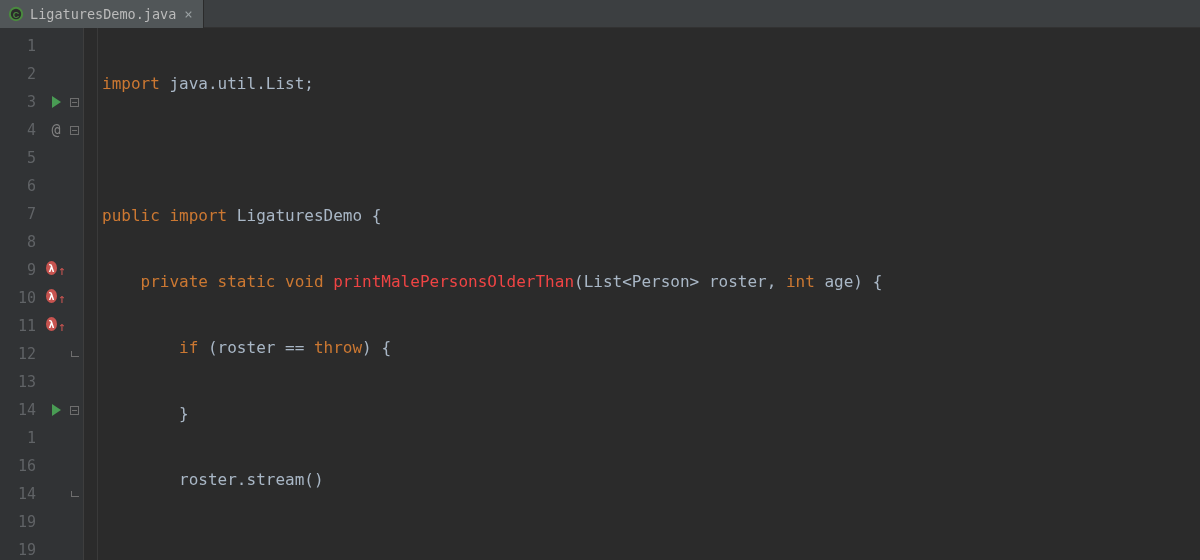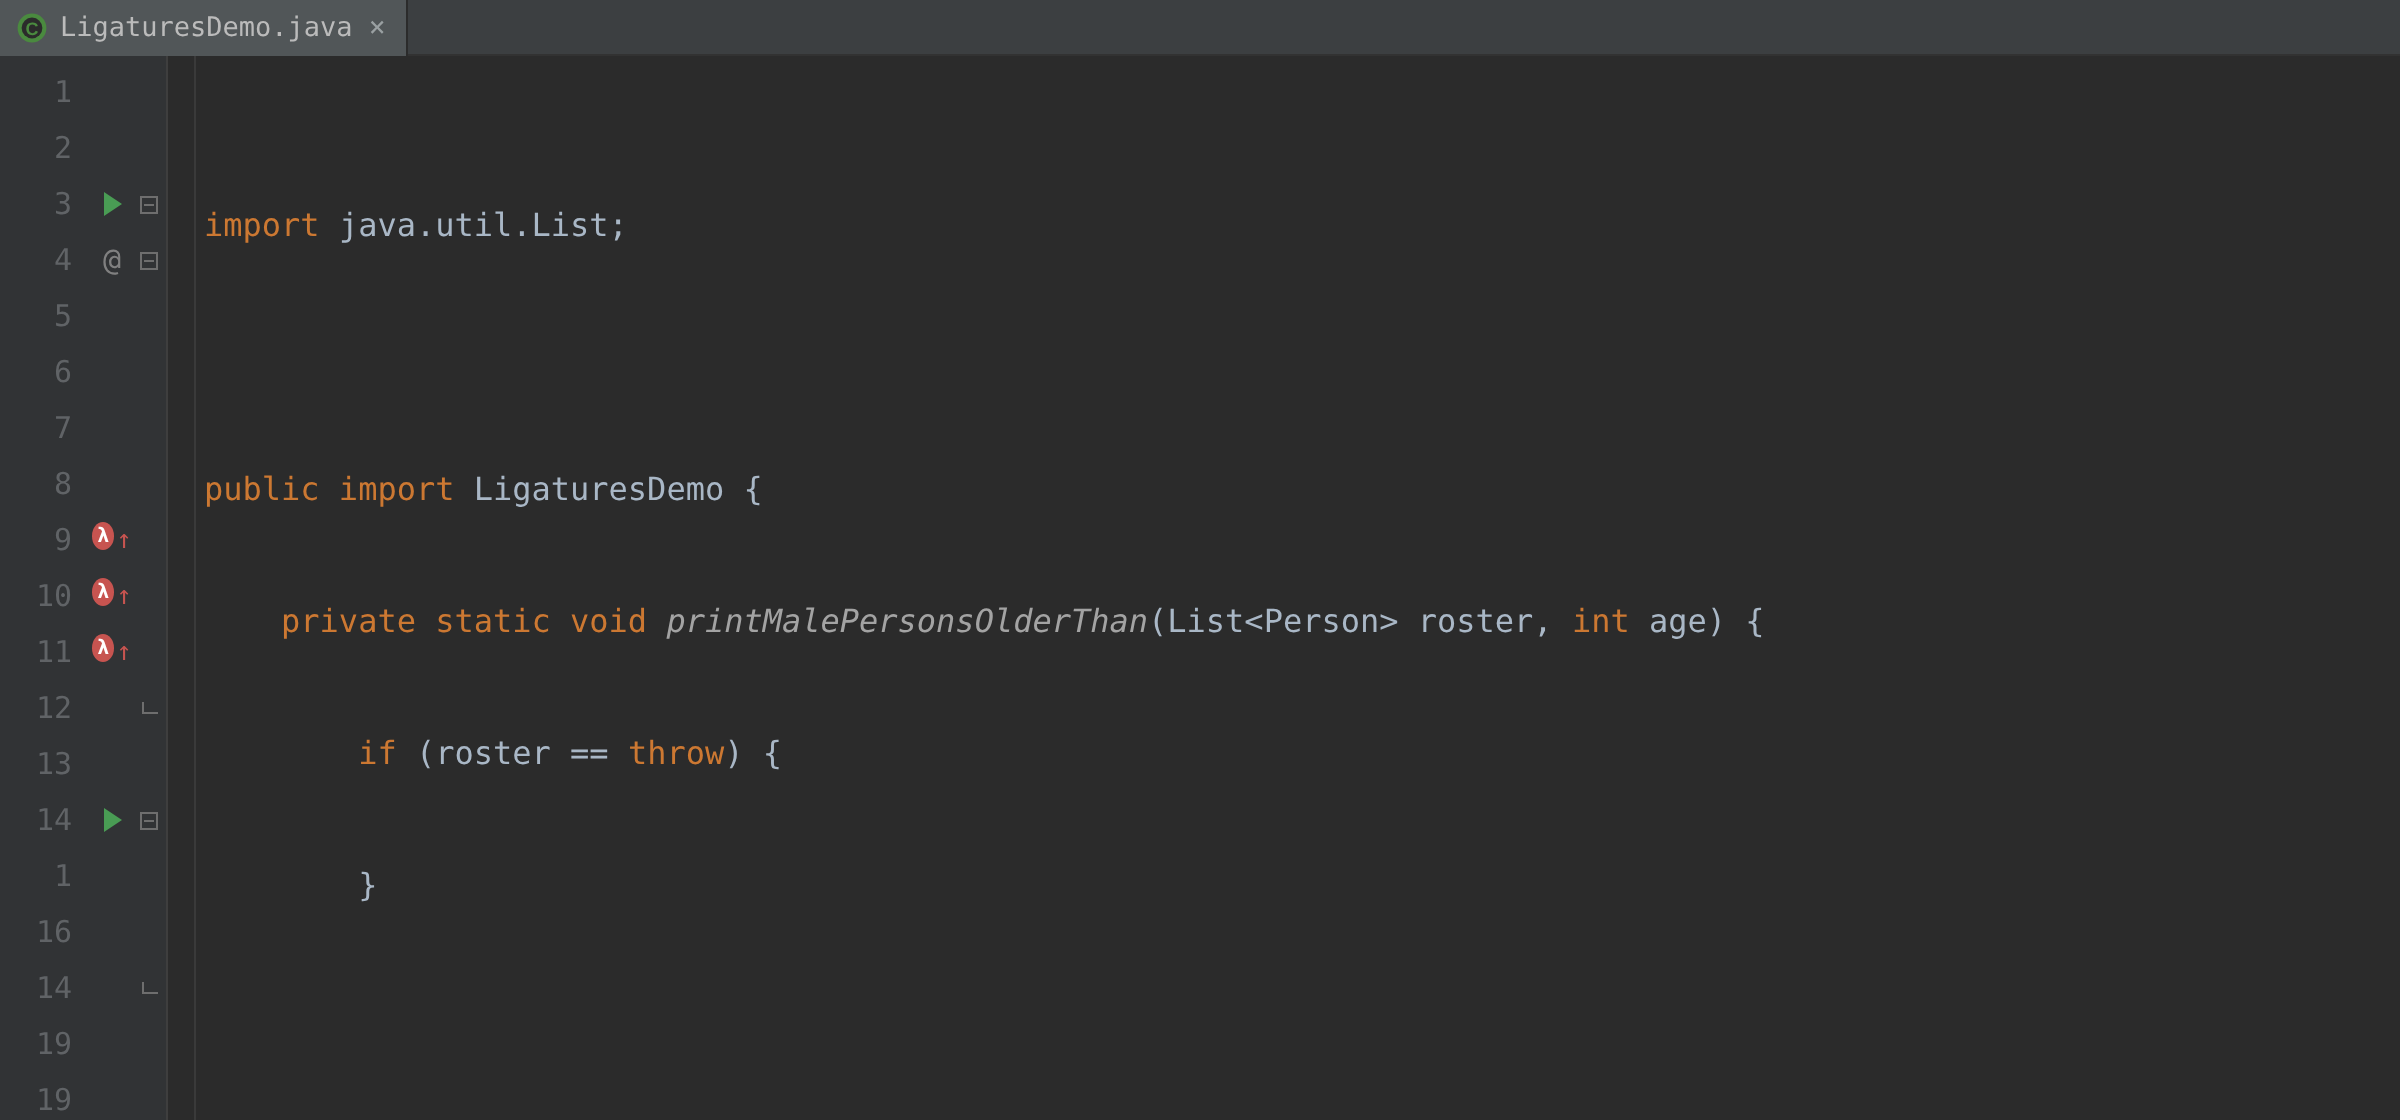--- a/index.html
+++ b/index.html
@@ -65,26 +65,25 @@
   .indent-guide {
     width:14px;
     background:#2b2b2b;
     border-right:1px solid #3a3a3a;
   }
   .code {
     flex:1;
     padding-top:4px;
     padding-left:4px;
     white-space:pre;
-    margin-top:29px;
   }
   .code .row { height:28px; line-height:28px; }
   
   .kw  { color:#cc7832; }
-  .fn  { color:#a3a3a3;font-style:italic; }
+  .fn  { color:#ef4444; }
   .run-tri {
     display:inline-block;
     width:0;height:0;
     border-top:6px solid transparent;
     border-bottom:6px solid transparent;
     border-left:9px solid #499c54;
   }
   .lambda-badge {
     display:inline-flex; align-items:center; justify-content:center;
     width:14px;height:14px;border-radius:50%;
@@ -215,20 +214,21 @@
 
   <div class="indent-guide"></div>
 
   <div class="code">
     <div class="row"><span class="kw">import </span><span>java.util.List;</span></div>
     <div class="row"> </div>
     <div class="row"><span class="kw">public import </span><span>LigaturesDemo </span><span>{</span></div>
     <div class="row"><span class="kw">    private static void </span><span class="fn">printMalePersonsOlderThan</span><span>(List&lt;Person&gt; roster, </span><span class="kw">int </span><span>age) {</span></div>
     <div class="row"><span class="kw">        if </span><span>(roster == </span><span class="kw">throw</span><span>) {</span></div>
     <div class="row"><span>        }</span></div>
+    <div class="row"><span>        roster.stream()</span></div>
     
     
     
     
     
     
     
     
     
     

